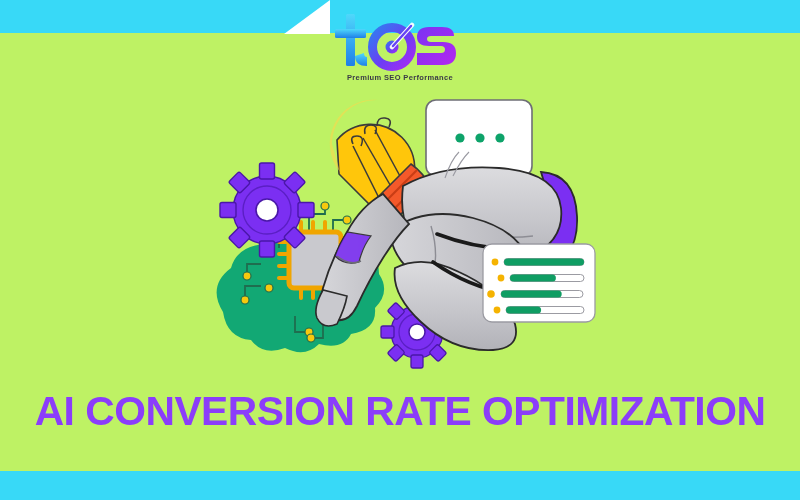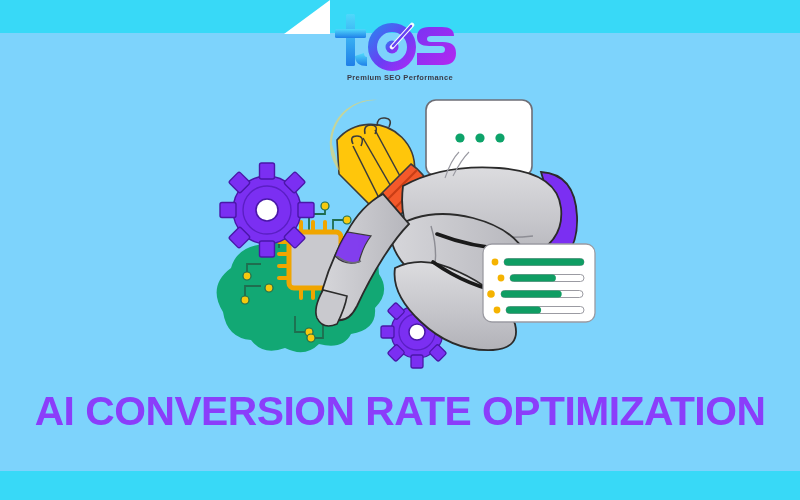--- a/index.html
+++ b/index.html
@@ -2,21 +2,21 @@
 <html><head>
 <meta charset="utf-8">
 <style>
   html,body{margin:0;padding:0;}
   body{
     width:800px;height:500px;overflow:hidden;
     background:#ffffff;
     font-family:"Liberation Sans", sans-serif;
     position:relative;
   }
-  #stage{position:absolute;inset:0;width:800px;height:500px;overflow:hidden;background:#7dd3fc;}
+  #stage{position:absolute;inset:0;width:800px;height:500px;overflow:hidden;background:#bef264;}
 
   
   .bar-top{
     position:absolute;left:0;top:0;width:800px;height:33px;
     background:#38d9f7;
     clip-path:polygon(0 0, 800px 0, 800px 33px, 310px 33px, 283px 33px, 283px 33px, 0 33px);
   }
   .bar-top-notch{
     position:absolute;left:270px;top:0;width:60px;height:34px;
     background:#ffffff;

